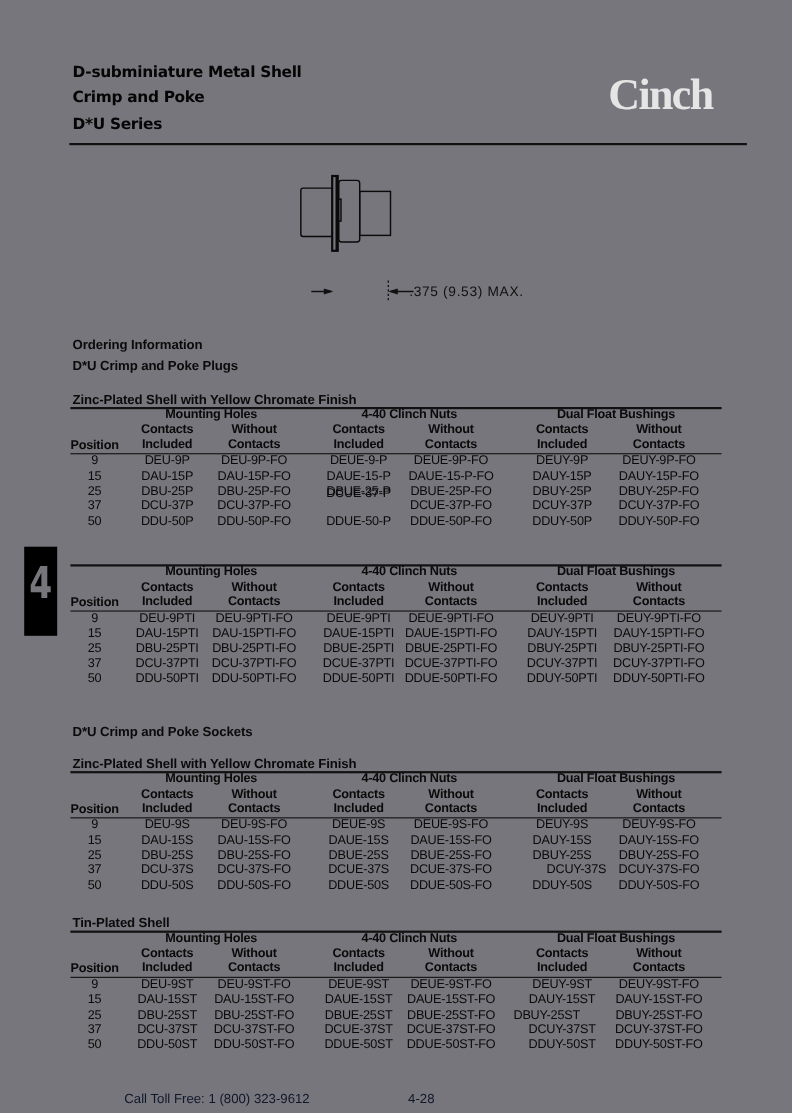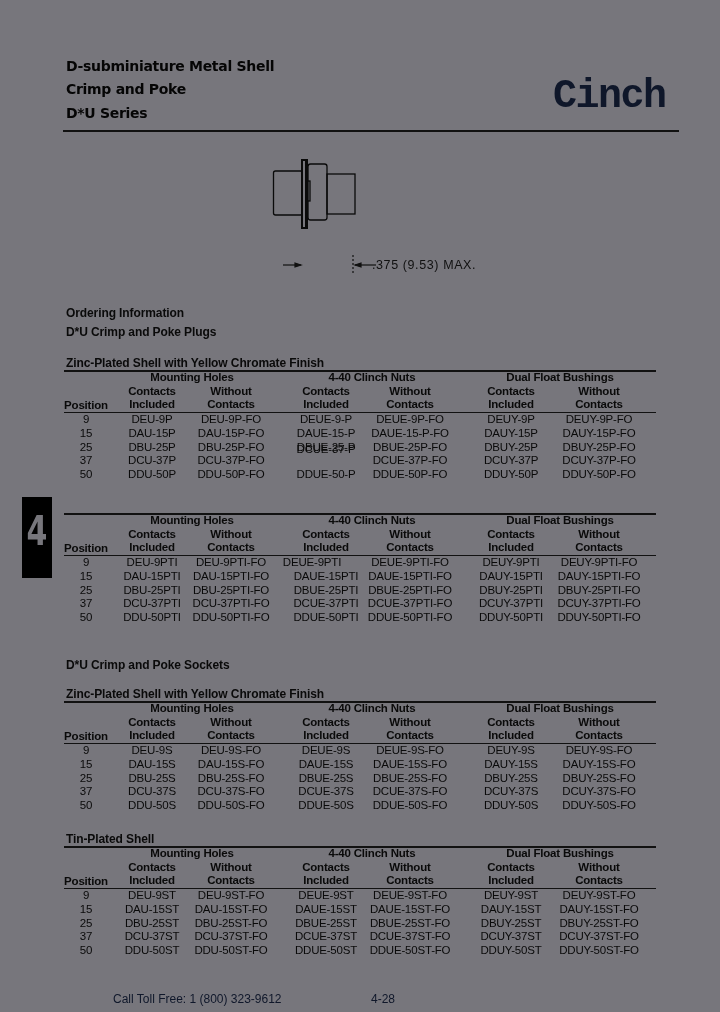--- a/index.html
+++ b/index.html
@@ -7,24 +7,23 @@
     width: 720px; height: 1012px; position: relative; overflow: hidden;
     background: #77767c; color: #0a0a0a;
     font-family: "Liberation Sans", sans-serif;
   }
   .abs { position: absolute; }
   .hdr-title {
     left: 66px; font-family: "DejaVu Sans", sans-serif; font-weight: bold;
     font-size: 14px; letter-spacing: -0.3px; color: #050505; white-space: nowrap;
   }
   .brand {
-    left: 553px; top: 66px; font-family: Liberation Mono, monospace;
-    font-weight: bold; font-size: 40px; letter-spacing: -1.5px; color: #0f172a;
+    left: 553px; top: 66px; font-family: Liberation Serif, serif;
+    font-weight: bold; font-size: 40px; letter-spacing: -1.5px; color: #e5e5e5;
     line-height: 1;
-    margin-top: 11px;
   }
   .top-rule { left: 63px; top: 130px; width: 616px; height: 2px; background: #111; }
 
   .drawing { left: 265px; top: 155px; width: 100px; height: 80px; }
   .dim { left: 280px; top: 253px; width: 260px; height: 22px; }
   .dim-text {
     left: 372px; top: 258px; font-size: 12.5px; color: #111; letter-spacing: 0.6px;
     white-space: nowrap; font-family: "Liberation Sans", sans-serif;
   }
 
@@ -174,21 +173,21 @@
       <div class="cell h" style="left:447px;top:29px">Contacts</div>
       <div class="cell h" style="left:447px;top:42px">Included</div>
       <div class="cell h" style="left:535px;top:29px">Without</div>
       <div class="cell h" style="left:535px;top:42px">Contacts</div>
       <div class="cell h" style="left:22px;top:43px">Position</div>
       <div class="rule-hdr" style="top:56px"></div>
       <div>
         <div class="cell" style="left:22px;top:57px">9</div>
         <div class="cell" style="left:88px;top:57px">DEU-9PTI</div>
         <div class="cell" style="left:167px;top:57px">DEU-9PTI-FO</div>
-        <div class="cell" style="left:248px;top:57px">DEUE-9PTI</div>
+        <div class="cell" style="left:262px;top:57px">DEUE-9PTI</div>
         <div class="cell" style="left:346px;top:57px">DEUE-9PTI-FO</div>
         <div class="cell" style="left:447px;top:57px">DEUY-9PTI</div>
         <div class="cell" style="left:535px;top:57px">DEUY-9PTI-FO</div>
       </div>
       <div>
         <div class="cell" style="left:22px;top:70.8px">15</div>
         <div class="cell" style="left:88px;top:70.8px">DAU-15PTI</div>
         <div class="cell" style="left:167px;top:70.8px">DAU-15PTI-FO</div>
         <div class="cell" style="left:262px;top:70.8px">DAUE-15PTI</div>
         <div class="cell" style="left:346px;top:70.8px">DAUE-15PTI-FO</div>
@@ -269,21 +268,21 @@
         <div class="cell" style="left:346px;top:84.6px">DBUE-25S-FO</div>
         <div class="cell" style="left:447px;top:84.6px">DBUY-25S</div>
         <div class="cell" style="left:535px;top:84.6px">DBUY-25S-FO</div>
       </div>
       <div>
         <div class="cell" style="left:22px;top:98.4px">37</div>
         <div class="cell" style="left:88px;top:98.4px">DCU-37S</div>
         <div class="cell" style="left:167px;top:98.4px">DCU-37S-FO</div>
         <div class="cell" style="left:262px;top:98.4px">DCUE-37S</div>
         <div class="cell" style="left:346px;top:98.4px">DCUE-37S-FO</div>
-        <div class="cell" style="left:447px;top:98.4px">DCUY-37S</div>
+        <div class="cell" style="left:460px;top:98.4px">DCUY-37S</div>
         <div class="cell" style="left:535px;top:98.4px">DCUY-37S-FO</div>
       </div>
       <div>
         <div class="cell" style="left:22px;top:112.2px">50</div>
         <div class="cell" style="left:88px;top:112.2px">DDU-50S</div>
         <div class="cell" style="left:167px;top:112.2px">DDU-50S-FO</div>
         <div class="cell" style="left:262px;top:112.2px">DDUE-50S</div>
         <div class="cell" style="left:346px;top:112.2px">DDUE-50S-FO</div>
         <div class="cell" style="left:447px;top:112.2px">DDUY-50S</div>
         <div class="cell" style="left:535px;top:112.2px">DDUY-50S-FO</div>
@@ -326,21 +325,21 @@
         <div class="cell" style="left:346px;top:70.8px">DAUE-15ST-FO</div>
         <div class="cell" style="left:447px;top:70.8px">DAUY-15ST</div>
         <div class="cell" style="left:535px;top:70.8px">DAUY-15ST-FO</div>
       </div>
       <div>
         <div class="cell" style="left:22px;top:84.6px">25</div>
         <div class="cell" style="left:88px;top:84.6px">DBU-25ST</div>
         <div class="cell" style="left:167px;top:84.6px">DBU-25ST-FO</div>
         <div class="cell" style="left:262px;top:84.6px">DBUE-25ST</div>
         <div class="cell" style="left:346px;top:84.6px">DBUE-25ST-FO</div>
-        <div class="cell" style="left:447px;top:84.6px">DBUY-25ST</div>
+        <div class="cell" style="left:433px;top:84.6px">DBUY-25ST</div>
         <div class="cell" style="left:535px;top:84.6px">DBUY-25ST-FO</div>
       </div>
       <div>
         <div class="cell" style="left:22px;top:98.4px">37</div>
         <div class="cell" style="left:88px;top:98.4px">DCU-37ST</div>
         <div class="cell" style="left:167px;top:98.4px">DCU-37ST-FO</div>
         <div class="cell" style="left:262px;top:98.4px">DCUE-37ST</div>
         <div class="cell" style="left:346px;top:98.4px">DCUE-37ST-FO</div>
         <div class="cell" style="left:447px;top:98.4px">DCUY-37ST</div>
         <div class="cell" style="left:535px;top:98.4px">DCUY-37ST-FO</div>

